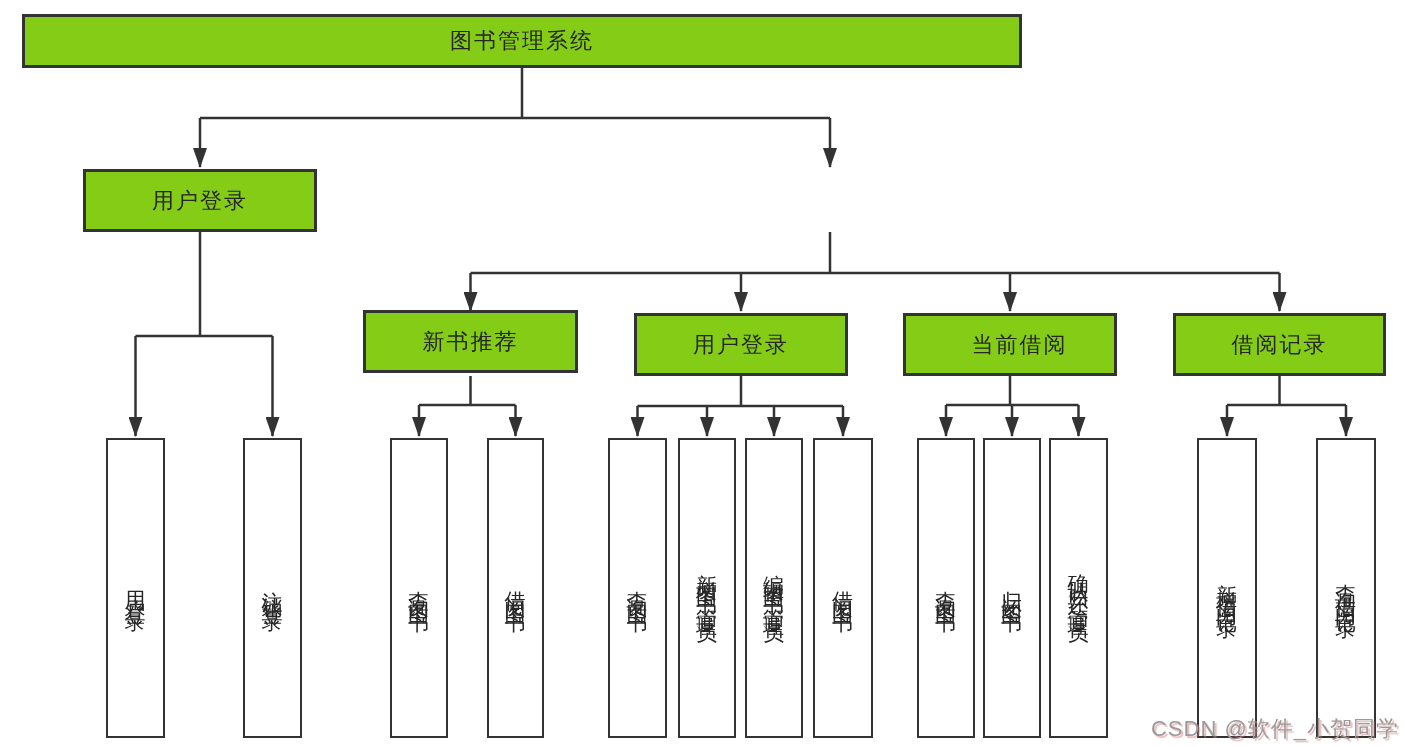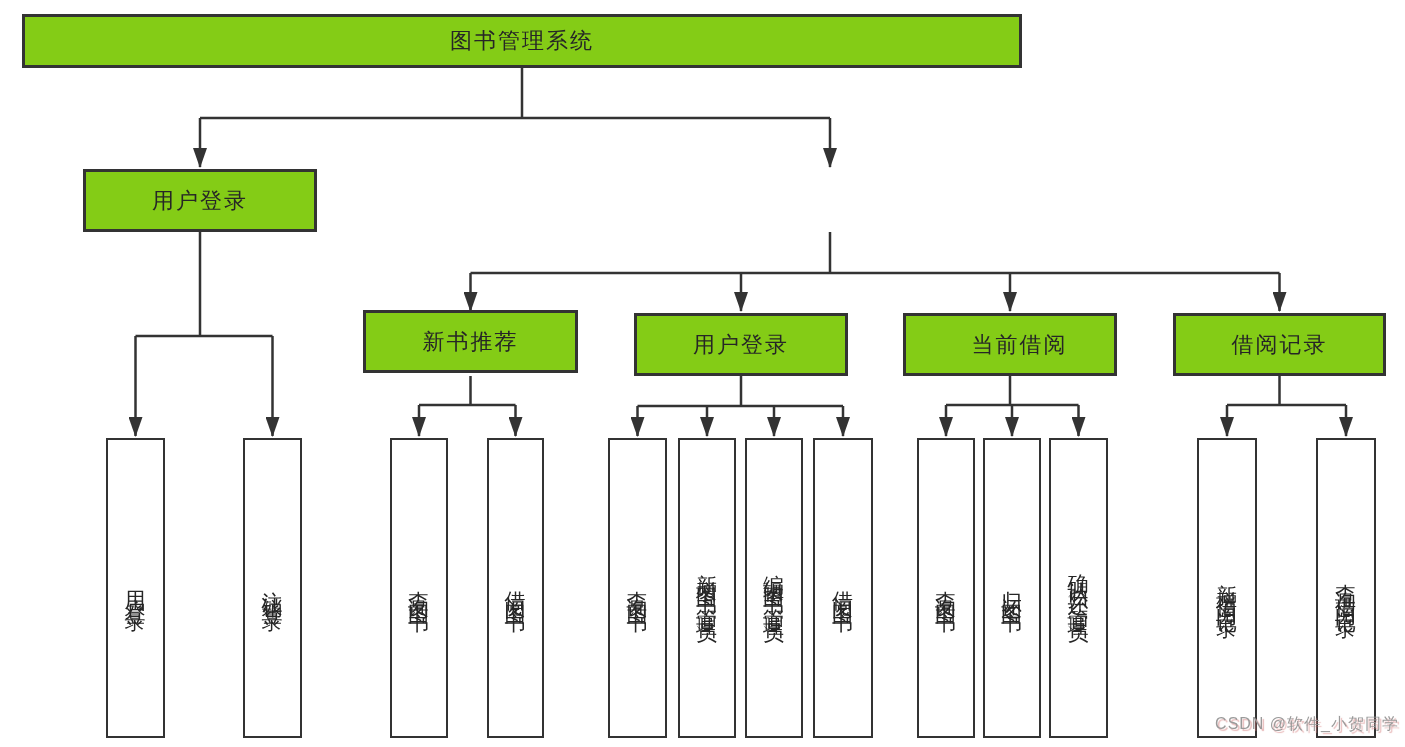--- a/index.html
+++ b/index.html
@@ -15,21 +15,21 @@
   }
   .vbox {
     position:absolute; box-sizing:border-box; background:#ffffff;
     border:2.5px solid #333333; display:flex; align-items:center; justify-content:center;
     color:#262626; font-size:21px;
   }
   .vbox .vtext {
     writing-mode:vertical-rl; text-orientation:mixed; letter-spacing:7px; line-height:1;
   }
   #watermark {
-    position:absolute; top:714px; right:6px; font-size:16px; color:#9a9a9a;
+    position:absolute; top:714px; right:6px; font-size:22px; color:#9a9a9a;
     letter-spacing:1px; text-shadow:2px 2px 1px rgba(214,125,125,0.55); white-space:nowrap;
   }
 </style>
 </head>
 <body>
 
 <div id="stage">
 
   <svg id="wires" viewBox="0 0 1405 747" xmlns="http://www.w3.org/2000/svg">
     <defs>

